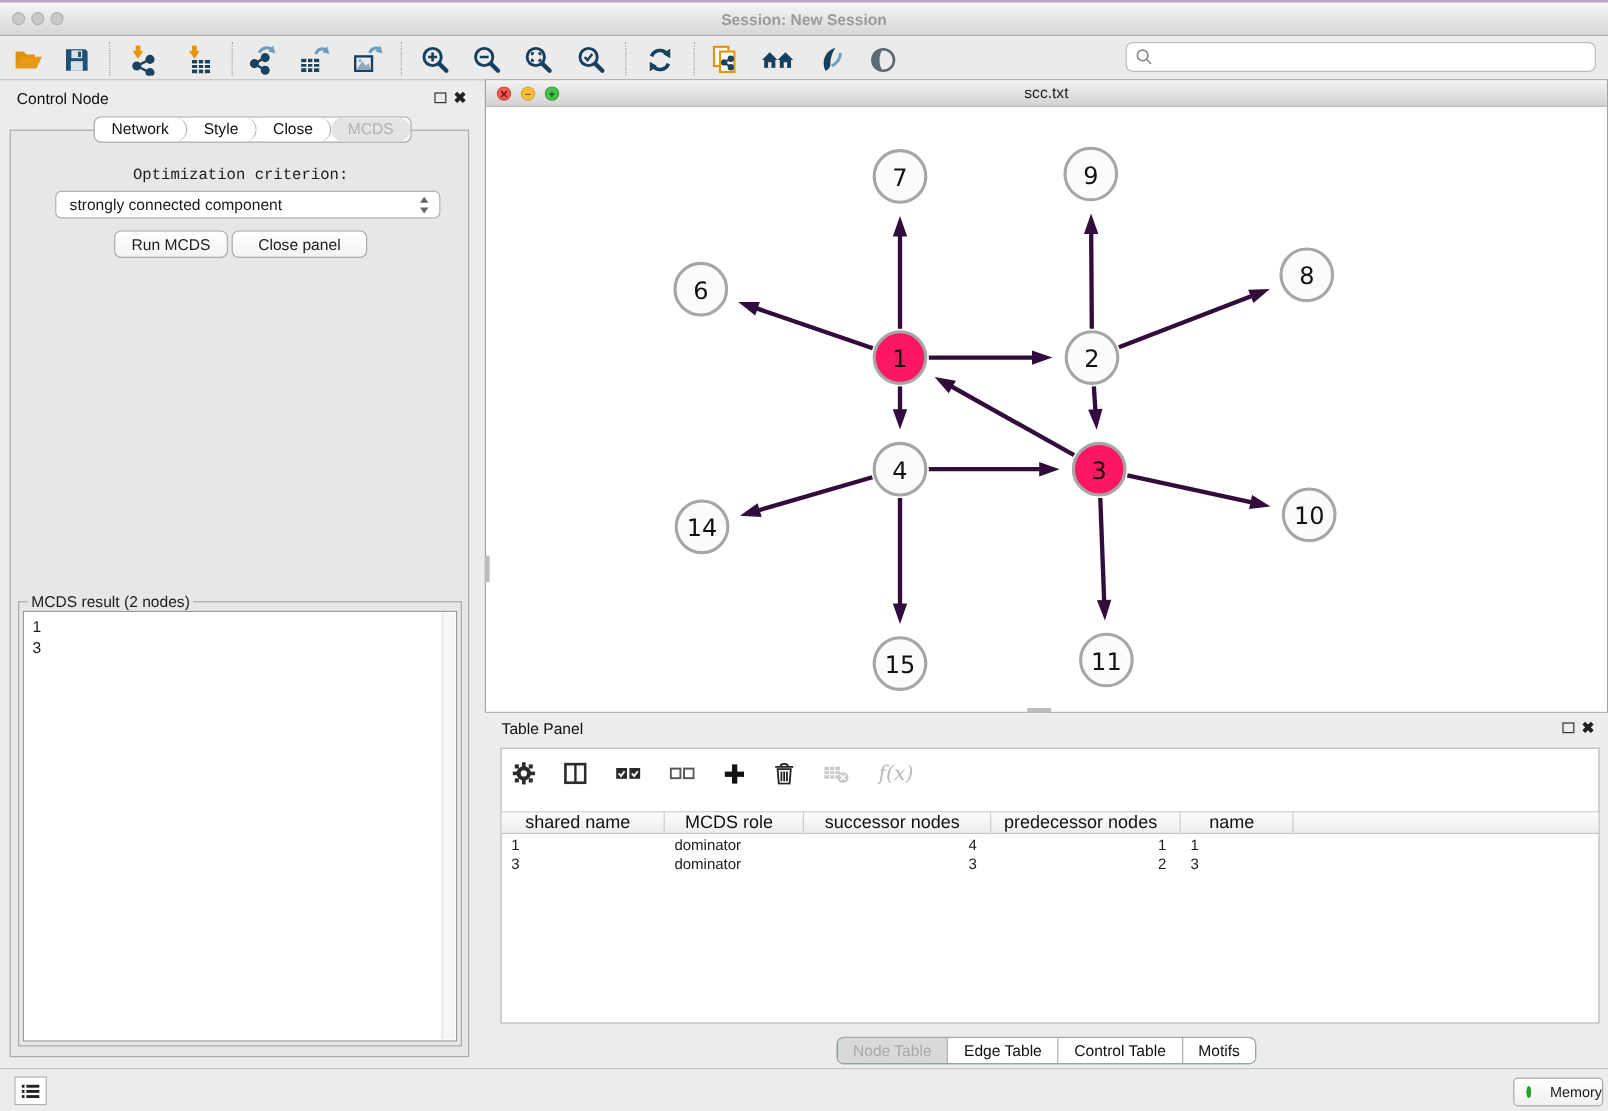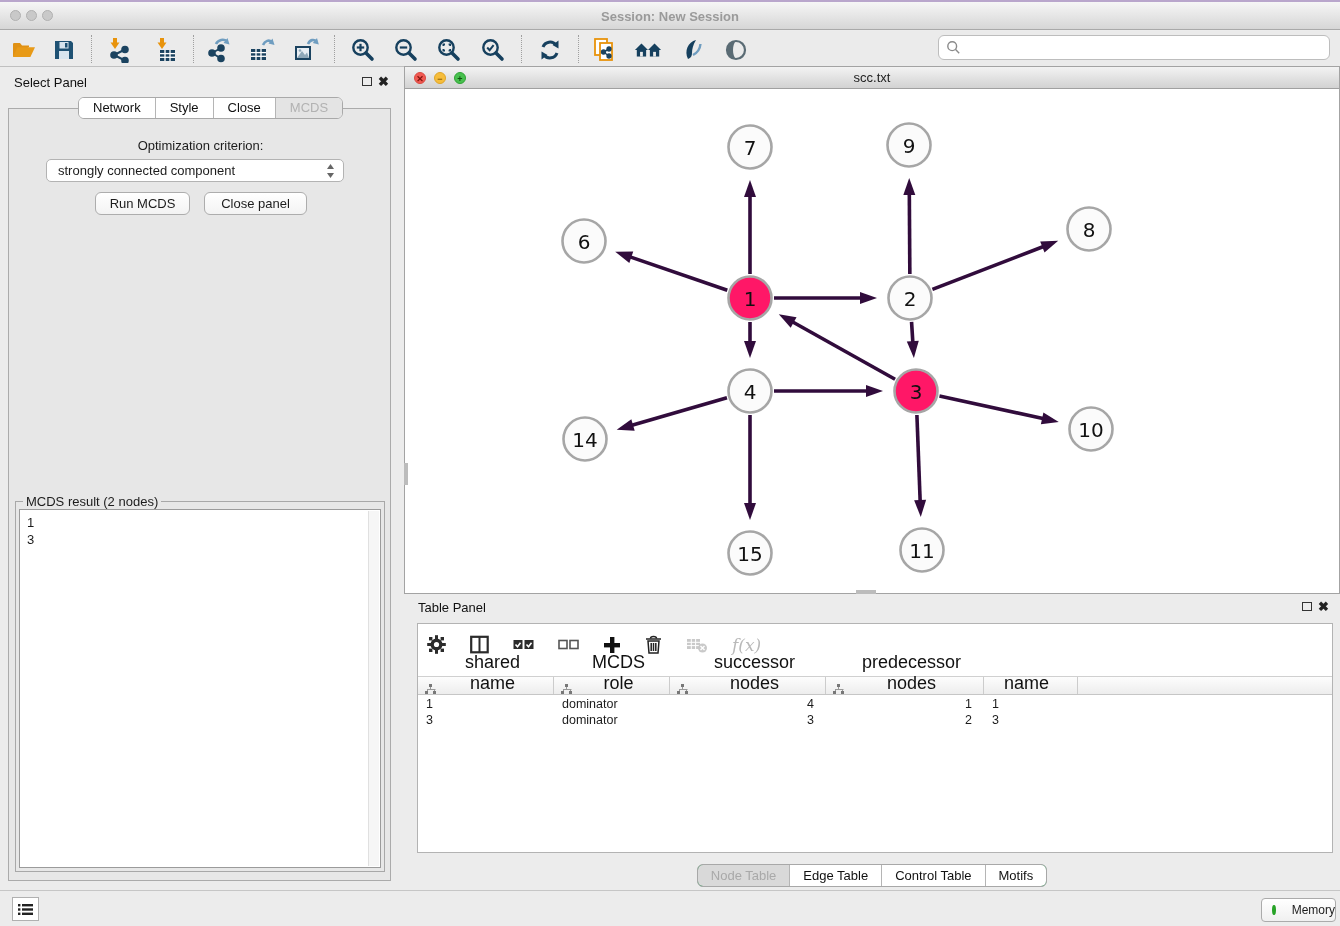--- a/index.html
+++ b/index.html
@@ -18,24 +18,24 @@
 .tbsep { position:absolute; top:4px; height:28px; width:0; border-left:1px dotted #9f9f9f; }
 .searchbox { position:absolute; top:4px; left:938px; width:392px; height:25px; background:#fff; border:1px solid #bdbdbd; border-radius:6px; display:flex; align-items:center; padding-left:7px; }
 
 
 .cpanel { left:0; top:67px; width:396px; height:823px; background:#ececec; }
 .cp-title { position:absolute; left:14px; top:8px; font-size:13px; color:#111; }
 .float-ico { position:absolute; width:10px; height:9px; border:1.5px solid #333; }
 .close-ico { position:absolute; font-size:13px; font-weight:bold; color:#222; line-height:12px; }
 .cp-box { position:absolute; left:8px; top:41px; width:383px; height:773px; border:1px solid #ababab; background:#e7e7e7; }
 .tabbar { position:absolute; top:30px; left:78px; height:22px; display:flex; border:1px solid #a9a9a9; border-radius:6px; overflow:hidden; background:#fff; z-index:3; }
-.tabbar .tab { padding:0 14px; line-height:20px; font-size:13px; color:#111; background:#fff; border-right:1px solid #b5b5b5; }
+.tabbar .tab { padding:0 14px; line-height:20px; font-size:13px; color:#111; background:#fff; border-right:1px solid #b5b5b5;border-radius:10px; }
 .tabbar .tab:last-child { border-right:none; }
 .tabbar .tab.sel { background:#e4e4e4; color:#b2b2b2; }
-.opt-label { position:absolute; left:0; width:396px; top:70px; text-align:center; font-size:13px; }
+.opt-label { position:absolute; left:0; width:396px; top:70px; text-align:center; font-size:13px;font-family:Liberation Mono, monospace; }
 .combo { position:absolute; left:45px; top:91px; width:311px; height:23px; background:#fff; border:1px solid #b3b3b3; border-radius:5px; line-height:21px; padding-left:11px; font-size:13px; }
 .combo-arrows { position:absolute; right:8px; top:3px; width:9px; height:16px; }
 .btn { position:absolute; height:23px; background:linear-gradient(#ffffff,#f3f3f3); border:1px solid #adadad; border-radius:6px; text-align:center; line-height:21px; font-size:13px; }
 .fieldset { position:absolute; left:14px; top:433px; width:370px; height:371px; border:1px solid #a8a8a8; }
 .legend { position:absolute; left:7px; top:-8px; background:#e7e7e7; padding:0 3px; font-size:13px; }
 .result-area { position:absolute; left:3px; top:7px; right:3px; bottom:3px; background:#fff; border:1px solid #9b9b9b; }
 .result-text { position:absolute; left:7px; top:4px; white-space:pre; font-size:13px; line-height:17px; }
 .result-scroll { position:absolute; right:1px; top:1px; bottom:1px; width:11px; background:#f6f6f6; border-left:1px solid #e0e0e0; }
 
 
@@ -43,21 +43,21 @@
 .net-titlebar { position:absolute; left:0; top:0; right:0; height:22px; background:linear-gradient(#f3f3f3,#d2d2d2); border-bottom:1px solid #a0a0a0; }
 .net-title { position:absolute; left:0; right:0; top:3px; text-align:center; font-size:13px; color:#222; }
 .light { position:absolute; top:5px; width:12px; height:12px; border-radius:50%; font-size:9px; font-weight:bold; text-align:center; line-height:12px; }
 .canvas { position:absolute; left:0; top:22px; right:0; bottom:0; background:#fff; }
 
 
 .tpanel { left:404px; top:595px; width:936px; height:295px; background:#ececec; }
 .tp-white { position:absolute; left:13px; top:28px; width:916px; height:230px; background:#fff; border:1px solid #b3b3b3; }
 .tp-toolbar { position:absolute; left:9px; top:8px; height:28px; display:flex; align-items:center; gap:24px; }
 .thead { position:absolute; left:0; top:52px; right:0; height:19px; display:flex; background:linear-gradient(#fdfdfd,#ededed); border-top:1px solid #d0d0d0; border-bottom:1px solid #c6c6c6; }
-.thcell { height:100%; display:flex; align-items:flex-end; border-right:1px solid #cccccc; font-size:18px; color:#111; }
+.thcell { height:100%; display:flex; align-items:center; border-right:1px solid #cccccc; font-size:15px; color:#111;flex-direction:column; }
 .thcell .lbl { flex:1; text-align:center; padding-right:8px; }
 .trow { display:flex; height:16px; align-items:center; font-size:12.5px; }
 .tcell { height:16px; line-height:16px; }
 .tcell.left { padding-left:8px; }
 .tcell.right { text-align:right; padding-right:12px; }
 .tbody { position:absolute; left:0; top:72px; right:0; }
 .bottom-tabs { position:absolute; left:0; right:0; top:269px; display:flex; justify-content:center; }
 .btabs { display:flex; border:1px solid #a8a8a8; border-radius:6px; overflow:hidden; background:#15803d; height:23px; }
 .btabs .tab { padding:0 13px; line-height:21px; font-size:13px; color:#111; background:#fff; border-right:1px solid #b5b5b5; }
 .btabs .tab:last-child { border-right:none; }
@@ -239,36 +239,36 @@
   </span>
   <div class="searchbox">
     <svg width="15" height="15" viewBox="0 0 15 15">
         <circle cx="6.2" cy="6.2" r="4.4" stroke="#8a8a8a" stroke-width="1.4" fill="none"></circle>
         <line x1="9.6" y1="9.6" x2="13.2" y2="13.2" stroke="#8a8a8a" stroke-width="1.4"></line>
       </svg>
   </div>
 </div>
 
 <div class="abs cpanel">
-  <div class="cp-title">Select Panel</div>
+  <div class="cp-title">Control Node</div>
   <span class="float-ico" style="left:362px; top:10px"></span>
   <span class="close-ico" style="left:378px; top:9px">✖</span>
   <div class="cp-box">
     <div class="opt-label" style="left:0; top:29px; width:383px;">Optimization criterion:</div>
-    <div class="combo" style="left:37px; top:50px; width:298px;">
+    <div class="combo" style="left:37px; top:50px; width:321px;">
       <span>strongly connected component</span>
       <span class="combo-arrows">
         <svg width="9" height="16" viewBox="0 0 9 16">
             <polygon points="4.5,1 8,6 1,6" fill="#666"></polygon>
             <polygon points="4.5,15 8,10 1,10" fill="#666"></polygon>
           </svg>
       </span>
     </div>
     <div class="btn" style="left:86px; top:83px; width:95px;">Run MCDS</div>
-    <div class="btn" style="left:195px; top:83px; width:103px;">Close panel</div>
+    <div class="btn" style="left:184px; top:83px; width:113px;">Close panel</div>
     <div class="fieldset" style="left:6px; top:392px;">
       <span class="legend">MCDS result (2 nodes)</span>
       <div class="result-area">
         <div class="result-text">1
 3</div>
         <div class="result-scroll"></div>
       </div>
     </div>
   </div>
   <div class="tabbar">

